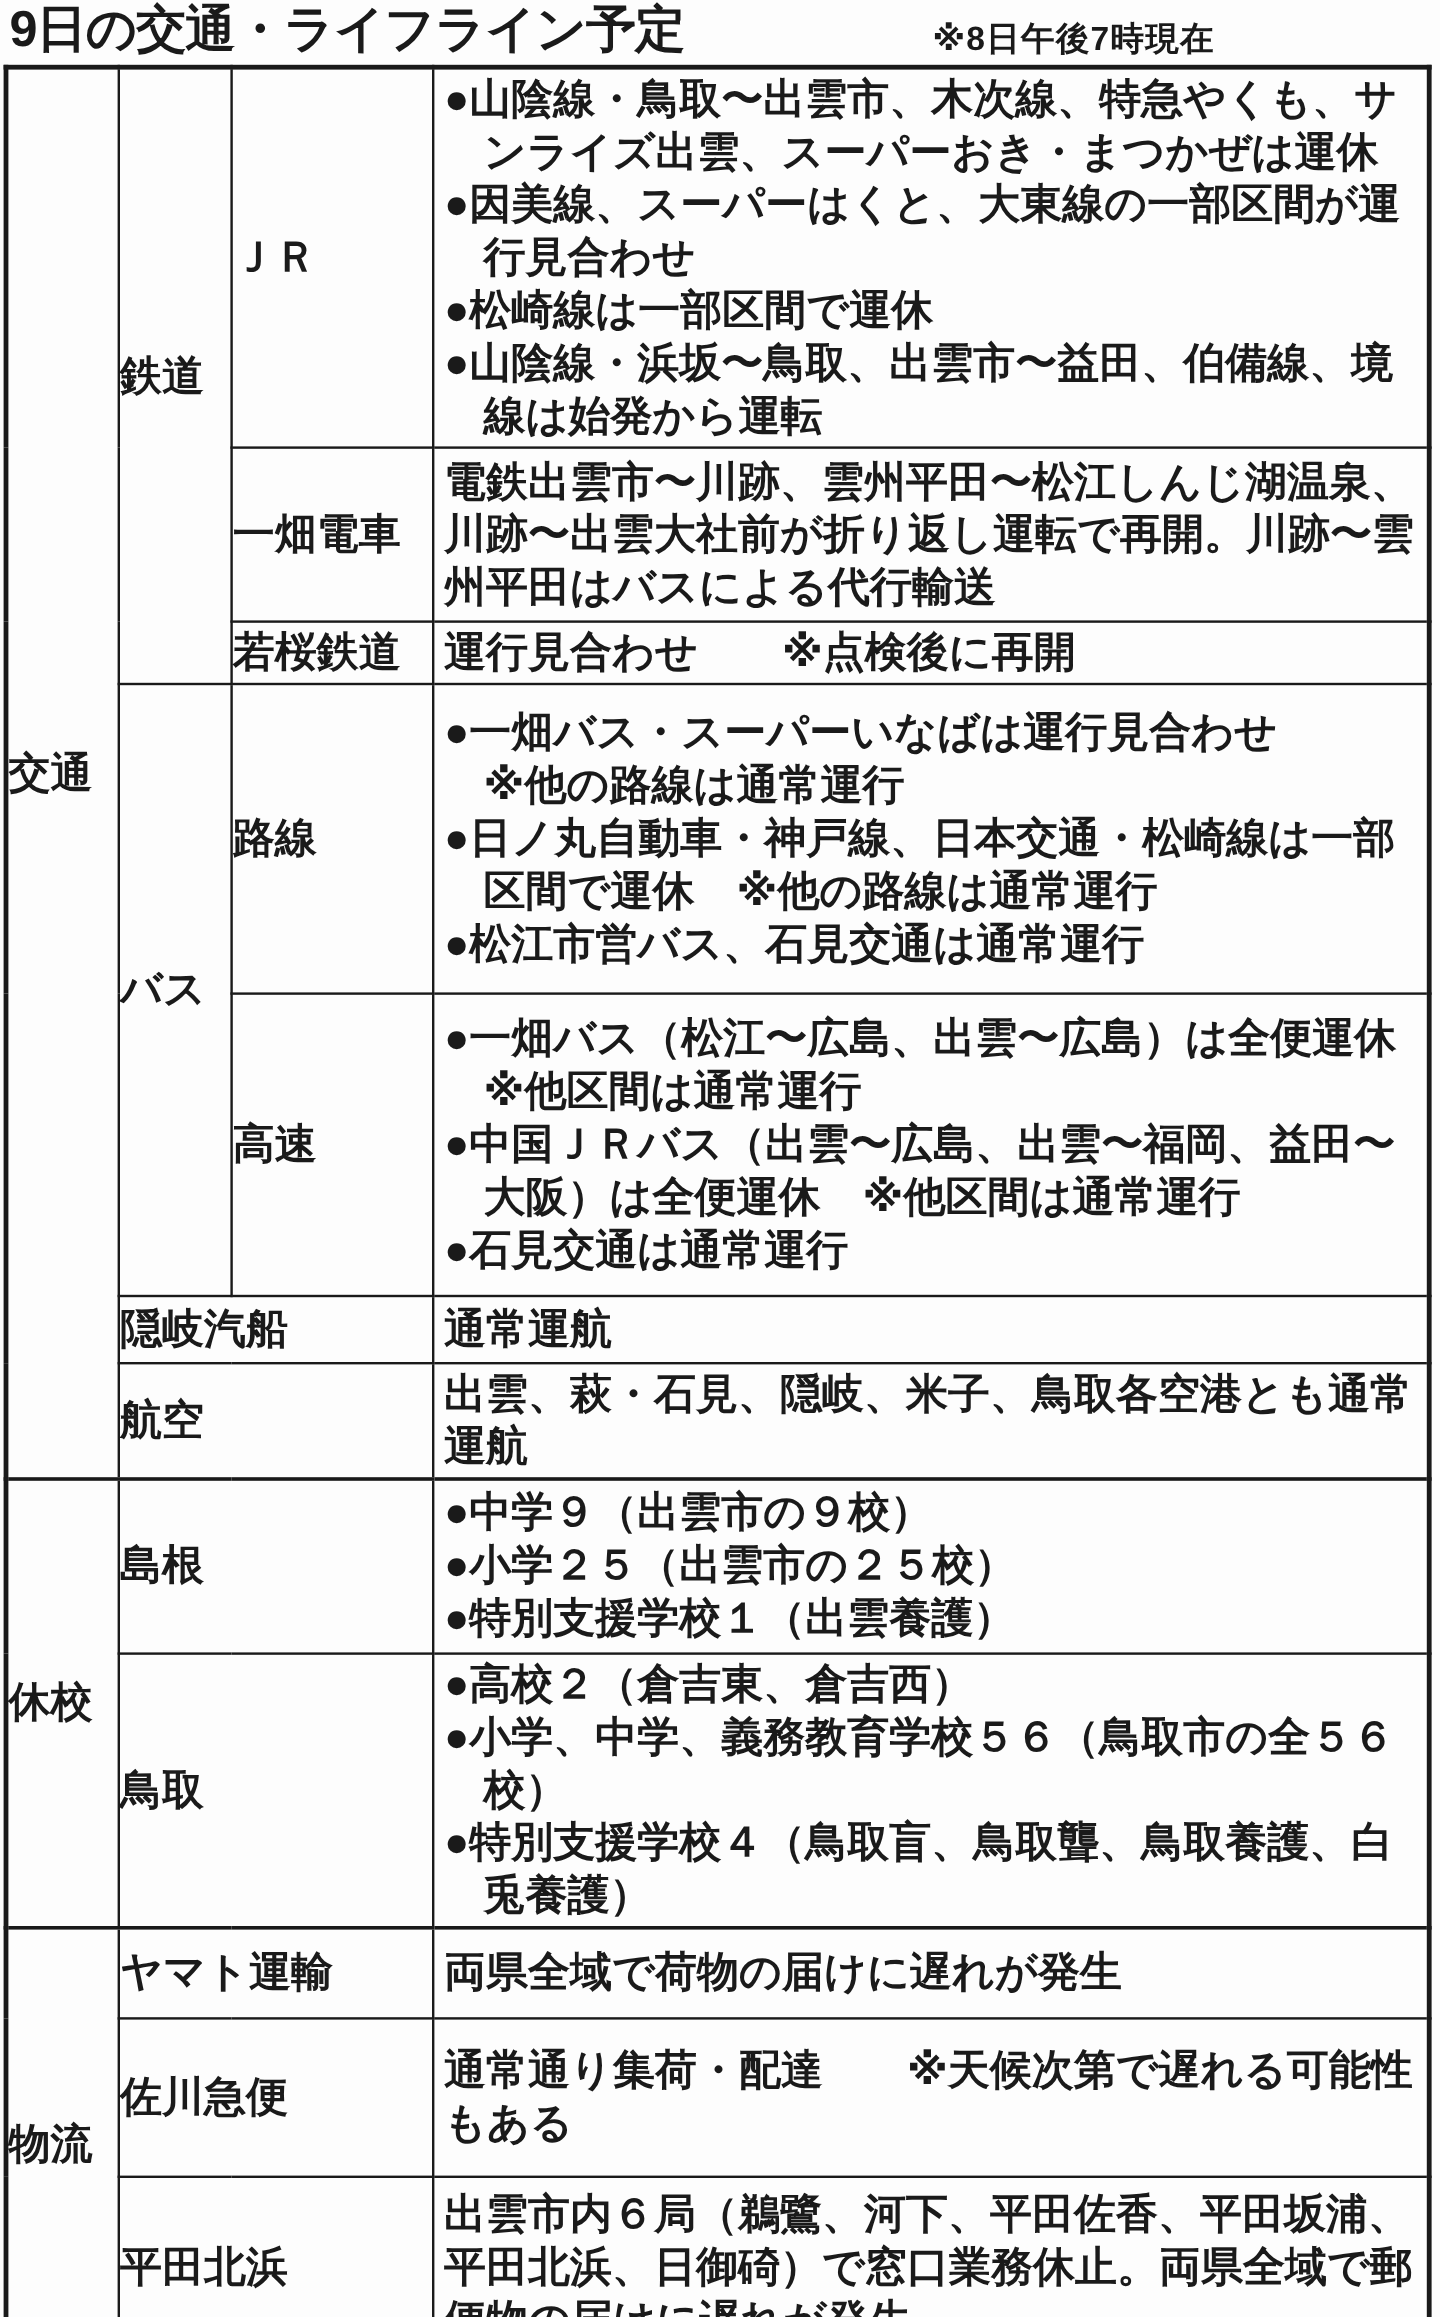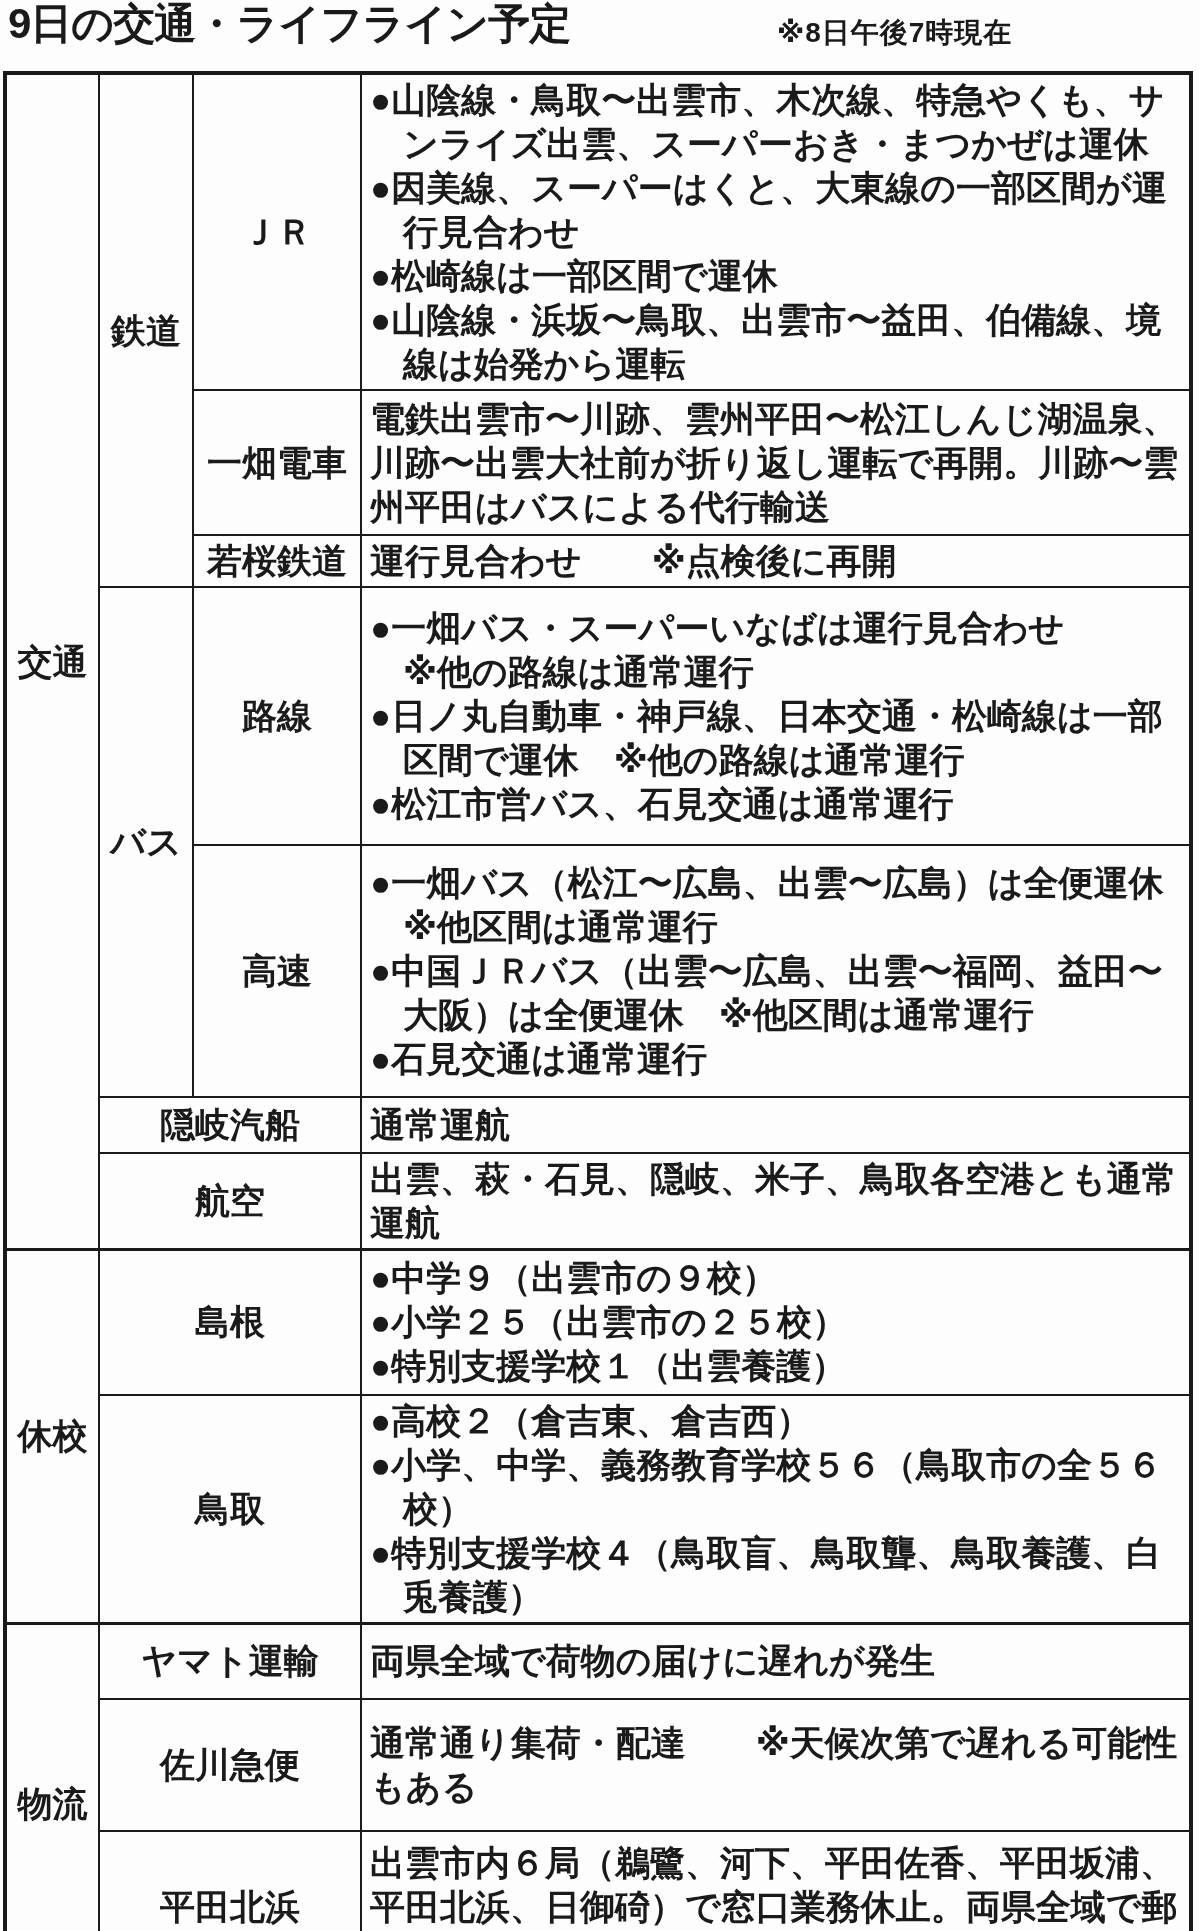--- a/index.html
+++ b/index.html
@@ -4,21 +4,21 @@
 <style>
   html,body{margin:0;padding:0;}
   body{
     width:1200px;height:1931px;
     background:#fdfdfd;
     color:#1a1a1a;
     font-family:"Liberation Sans","DejaVu Sans",sans-serif;
     font-weight:700;
     overflow:hidden;
   }
-  .header{position:relative;height:71px;}
+  .header{position:relative;height:54px;}
   .title{
     position:absolute;left:8px;top:-4px;
     font-size:42px;letter-spacing:-1px;white-space:nowrap;
   }
   .note{
     position:absolute;left:777px;top:14px;
     font-size:28px;white-space:nowrap;letter-spacing:1px;
   }
   table.sched{
     border-collapse:collapse;
@@ -31,21 +31,21 @@
   col.c2{width:94px;}
   col.c3{width:168px;}
   td{
     border:2px solid #1a1a1a;
     font-size:35px;
     line-height:44px;
     padding:0;
     vertical-align:middle;
   }
   tr.sec > td{border-top-width:3px;}
-  td.lab{text-align:center;}
+  td.lab{text-align:left;}
   td.content{padding:3px 6px 3px 8px;}
   .e{margin:0;}
   .e.b{padding-left:33px;text-indent:-33px;}
   .e.n{padding-left:33px;}
   
   tbody tr:nth-child(1){height:303px;}
   tbody tr:nth-child(2){height:145px;}
   tbody tr:nth-child(3){height:50px;}
   tbody tr:nth-child(4){height:258px;}
   tbody tr:nth-child(5){height:252px;}

